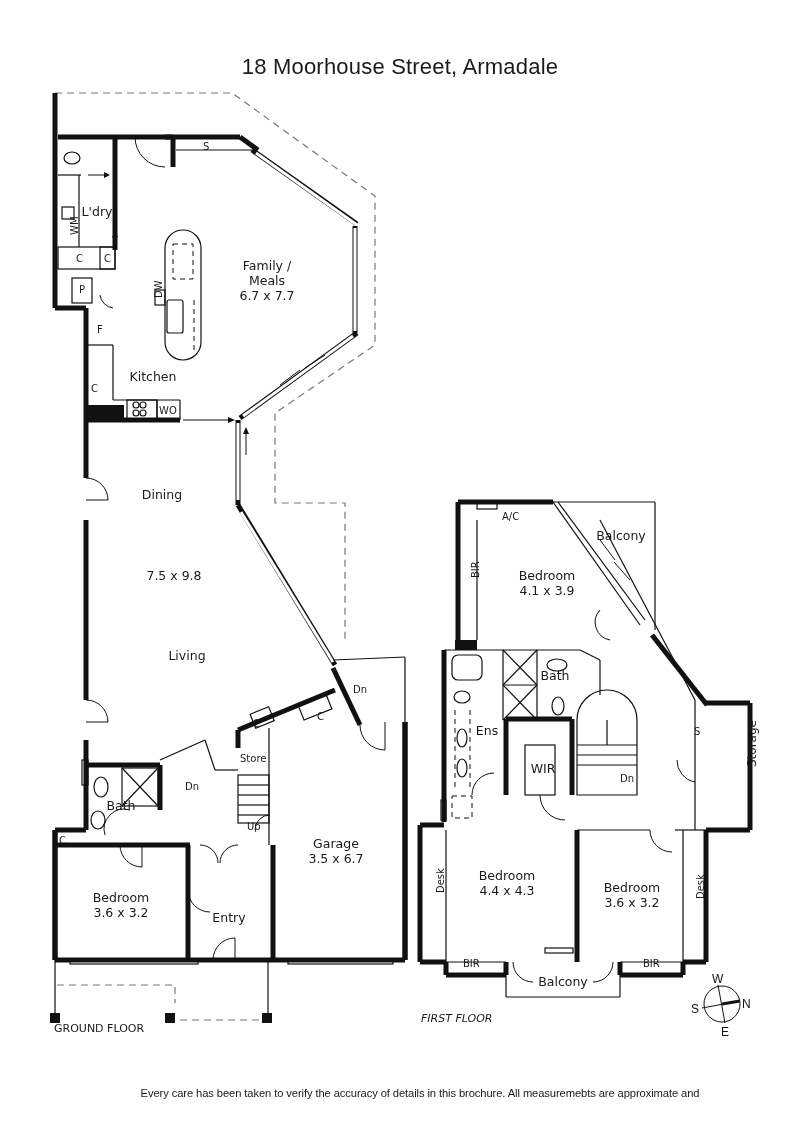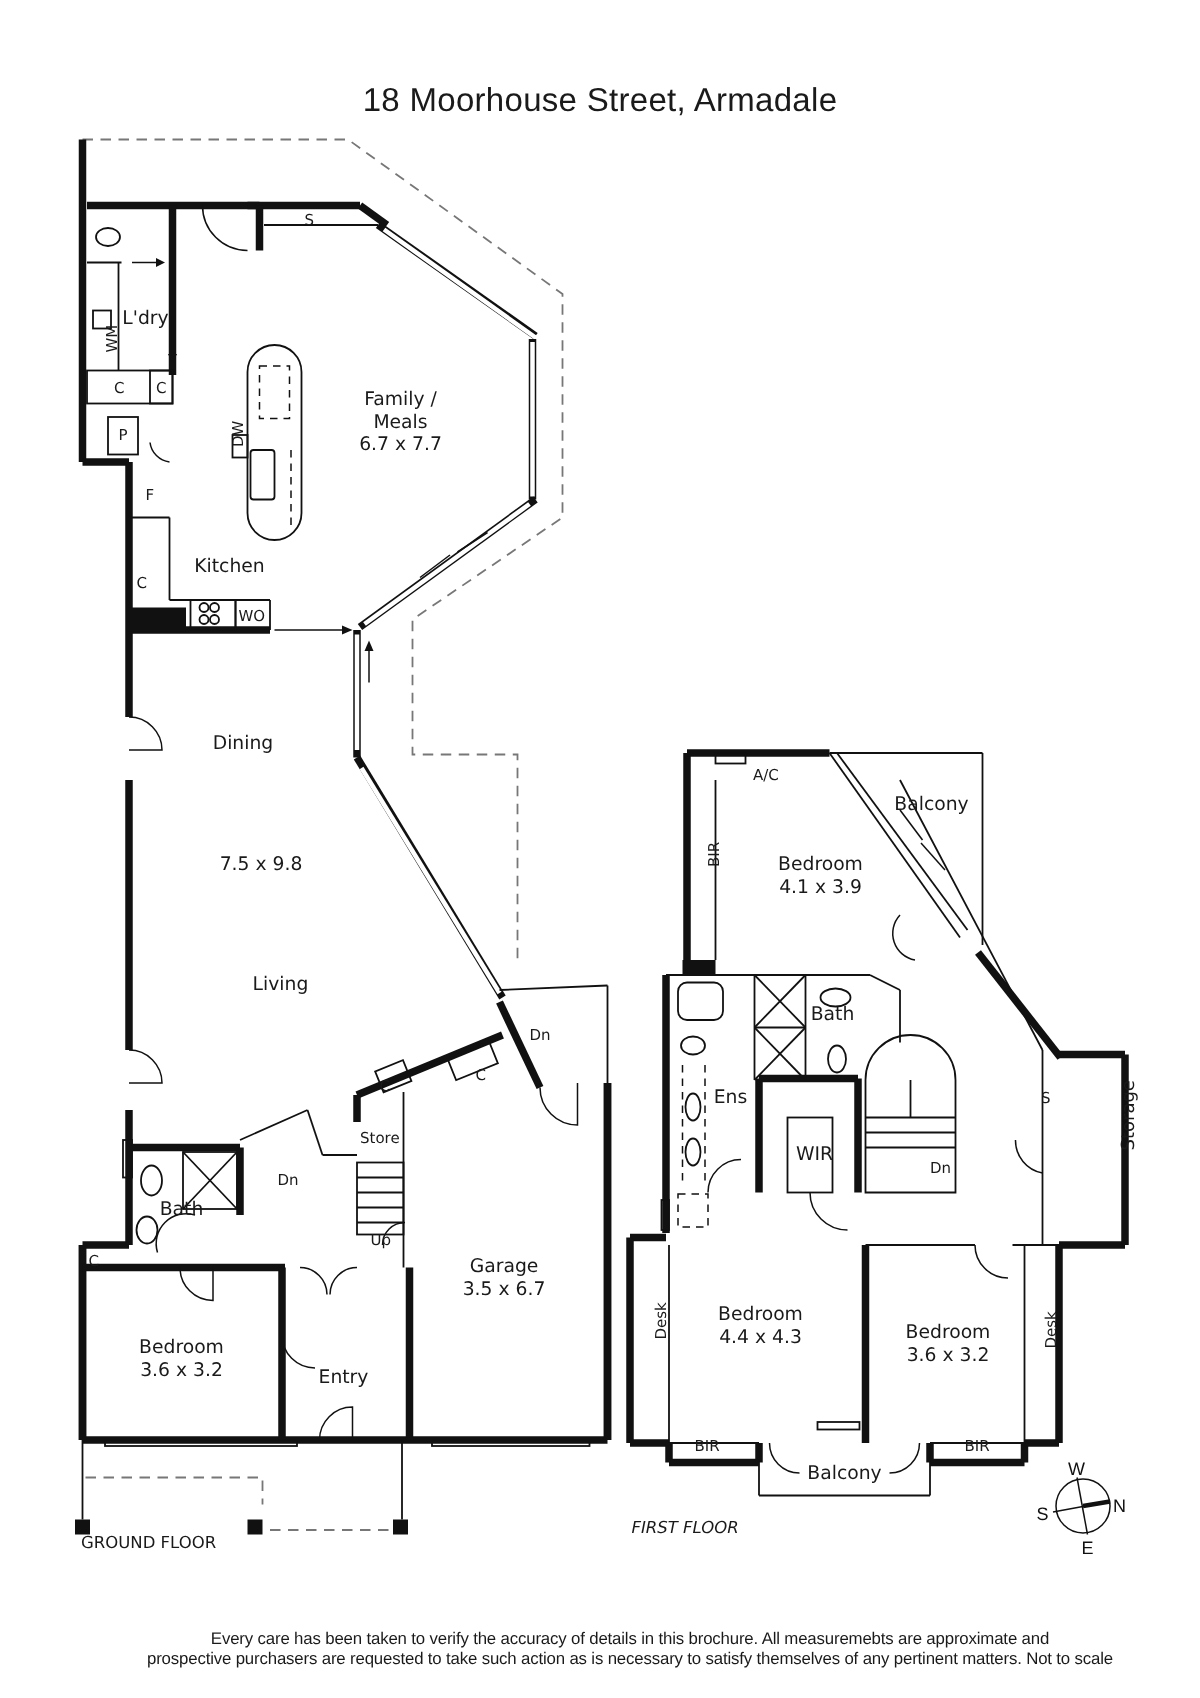--- a/index.html
+++ b/index.html
@@ -326,14 +326,13 @@
     <text x="691" y="1013">S</text>
     <text x="721" y="1036">E</text>
   </g>
 </svg>
 
 <div class="floorlbl" style="left:54px;top:1022px;">GROUND FLOOR</div>
 <div class="floorlbl" style="left:421px;top:1012px;font-style:italic;">FIRST FLOOR</div>
 
 <div class="disclaimer">
   <div>Every care has been taken to verify the accuracy of details in this brochure. All measuremebts are approximate and</div>
-  <div>prospective purchasers are requested to take such action as is necessary to satisfy themselves of any pertinent matters. Not to scale</div>
 </div>
 
 </body></html>

